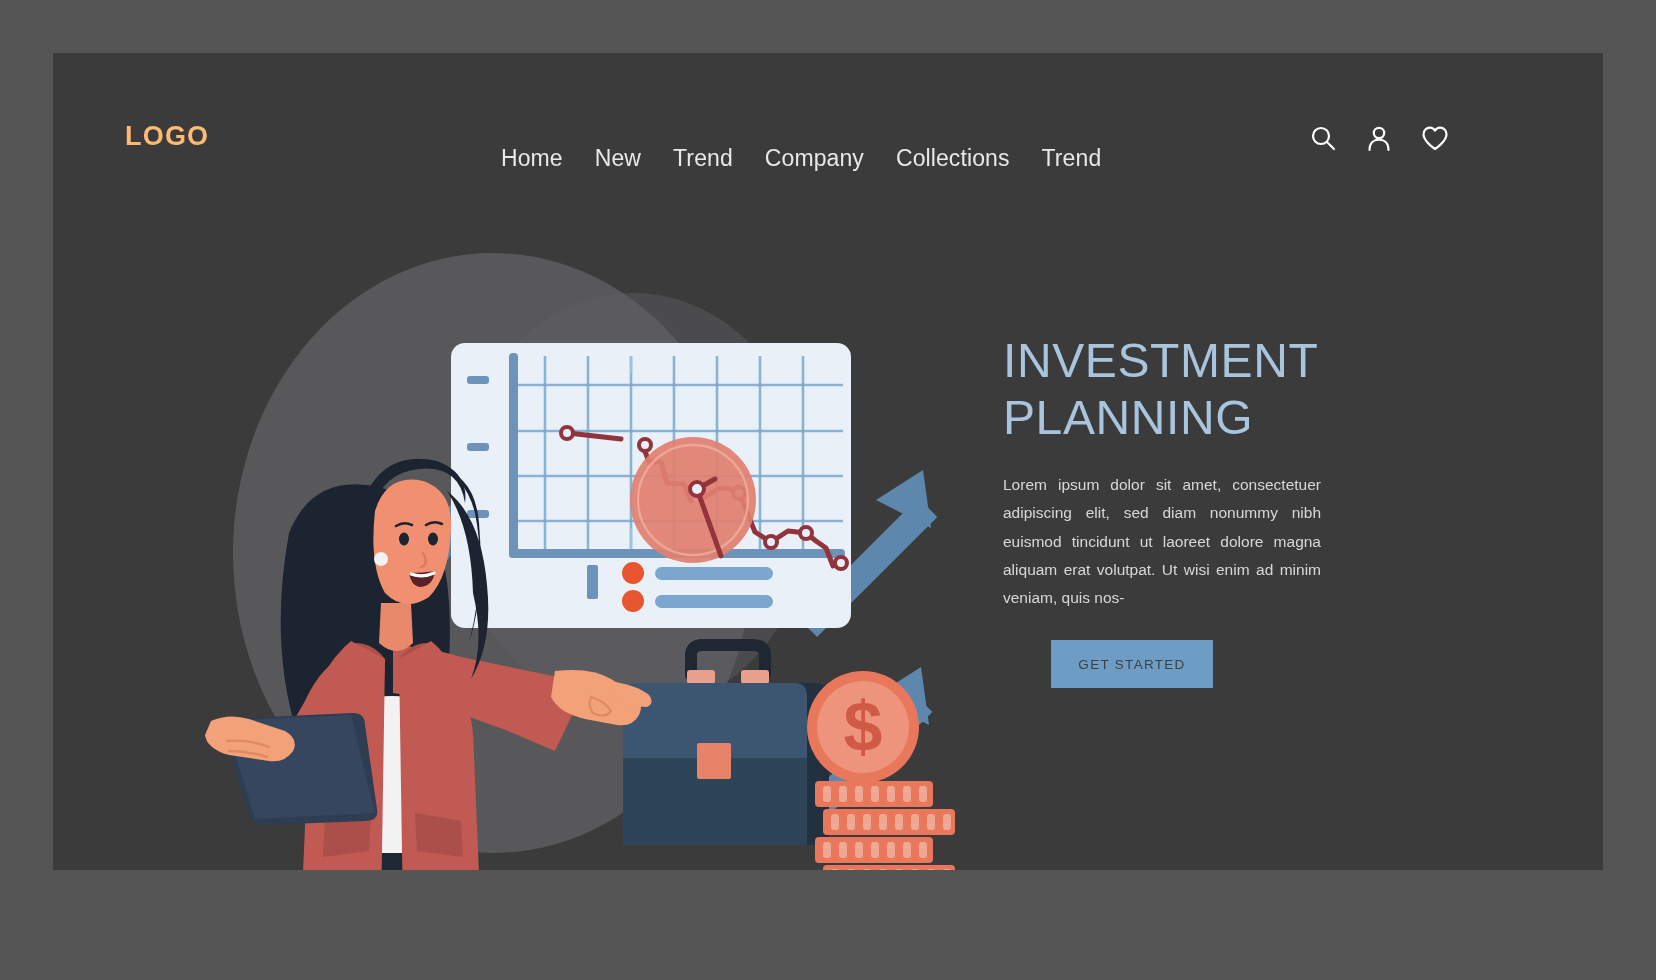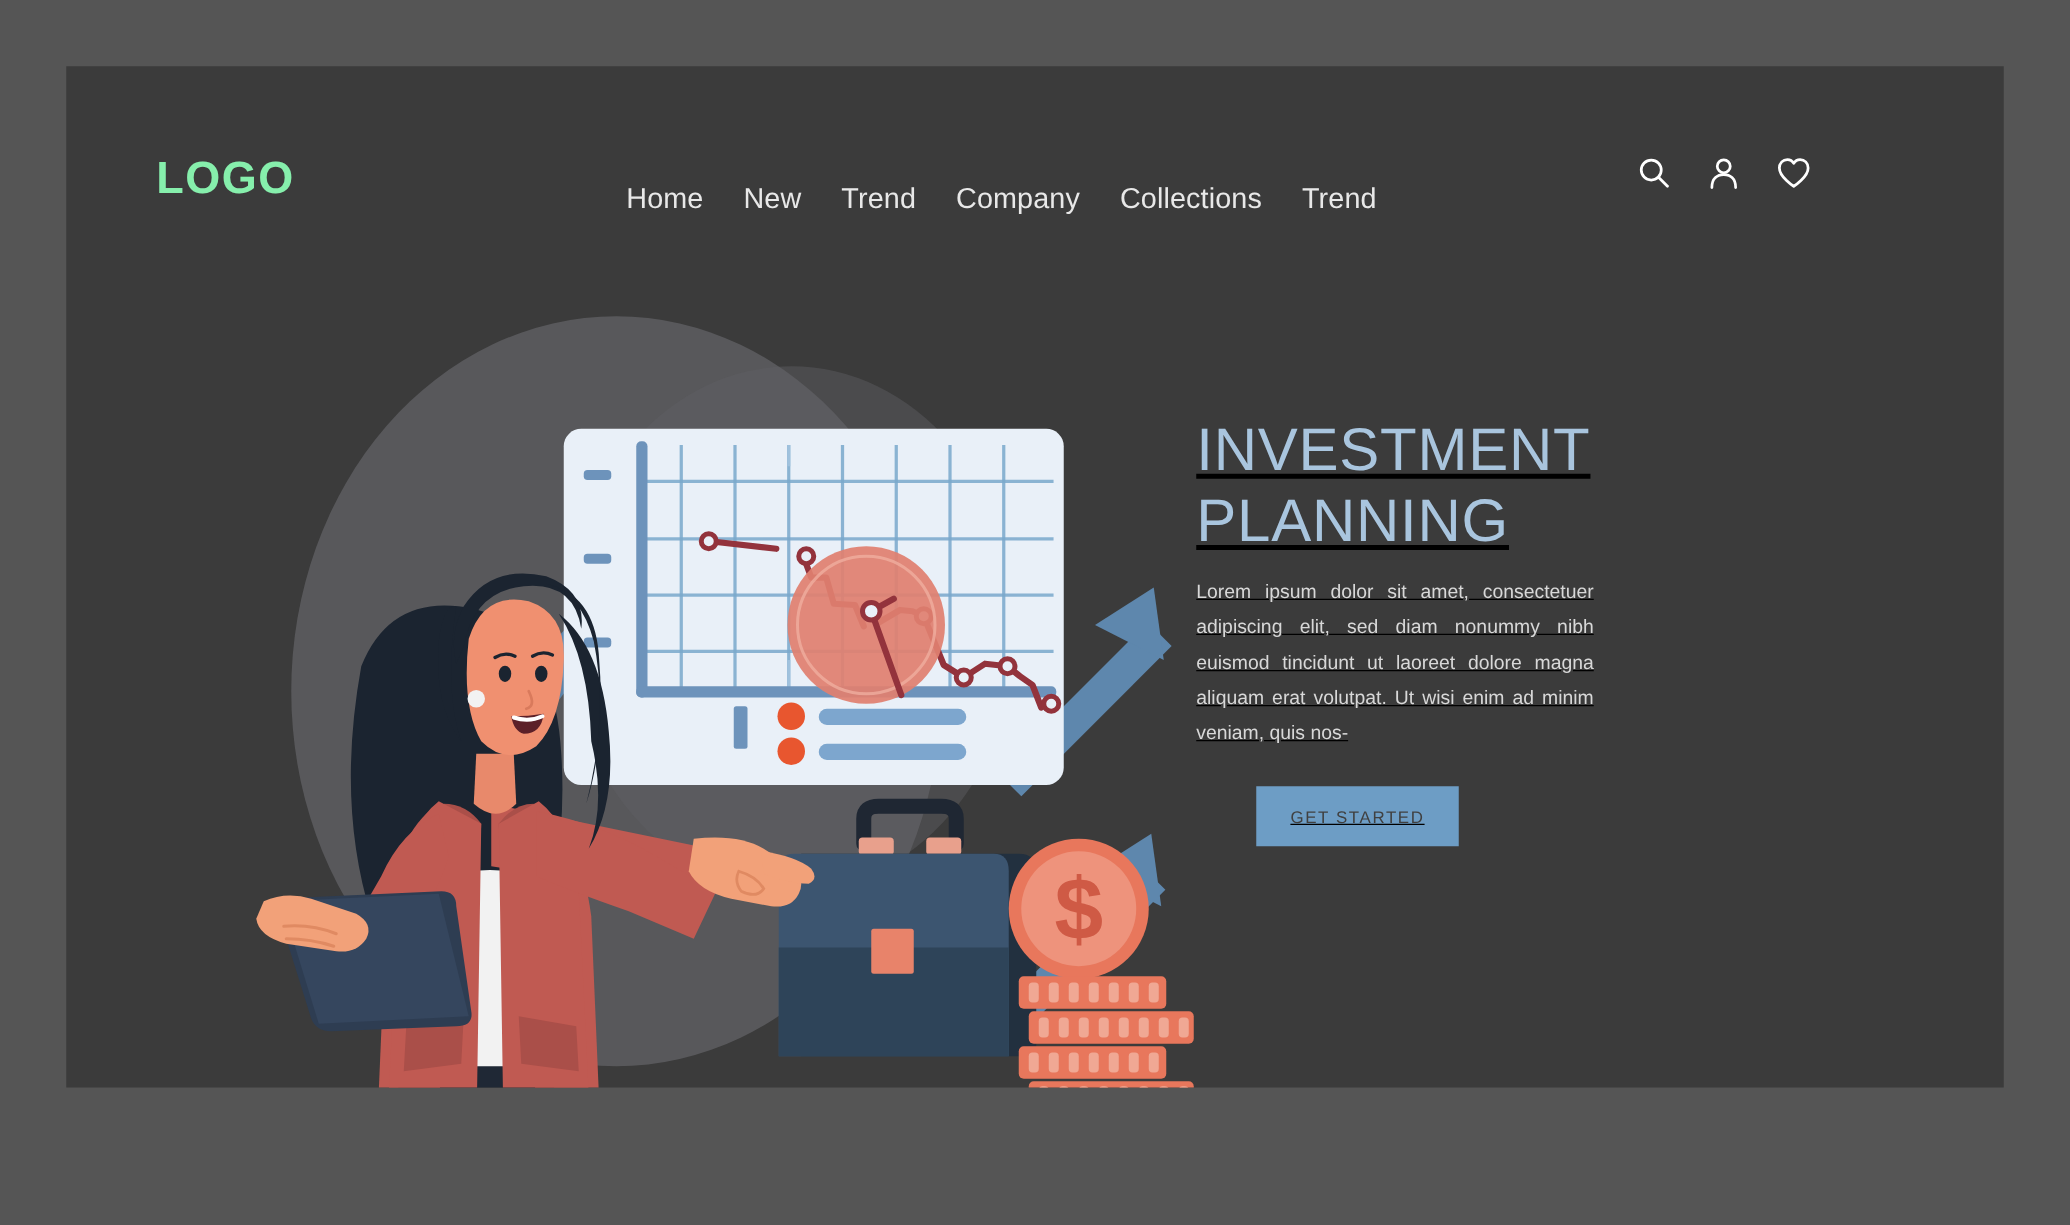--- a/index.html
+++ b/index.html
@@ -33,22 +33,22 @@
     width: 100%;
     height: 140px;
     display: flex;
     align-items: center;
   }
 
   .logo {
     position: absolute;
     left: 72px;
     top: 68px;
-    color: #86efac;
-    font-size: 36px;
+    color: #fdba74;
+    font-size: 27px;
     font-weight: 700;
     letter-spacing: 1.2px;
   }
 
   .nav-menu {
     position: absolute;
     left: 448px;
     top: 72px;
     display: flex;
     gap: 32px;
@@ -72,37 +72,36 @@
     top: 70px;
     display: flex;
     gap: 26px;
     align-items: center;
   }
   .hicon { width: 30px; height: 30px; cursor: pointer; display:block; }
 
   
   .hero-text {
     position: absolute;
-    left: 904px;
+    left: 950px;
     top: 280px;
     width: 330px;
-    text-decoration: underline;
   }
 
   .hero-title {
     color: #a9c5de;
     font-size: 48px;
     font-weight: 400;
     line-height: 1.18;
     letter-spacing: 0.6px;
     white-space: nowrap;
   }
 
   .hero-para {
-    margin-top: 14px;
+    margin-top: 25px;
     color: #d8d8d8;
     font-size: 15.5px;
     line-height: 1.82;
     width: 318px;
     text-align: justify;
   }
 
   .cta-button {
     margin-top: 28px;
     margin-left: 48px;

